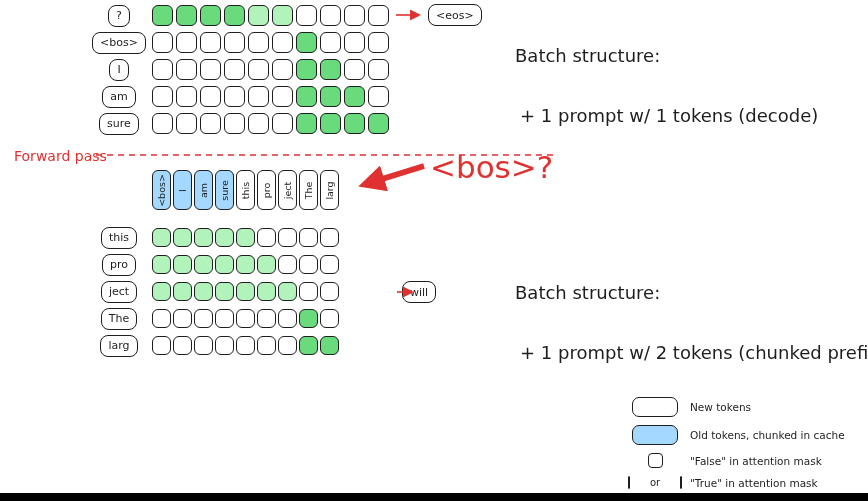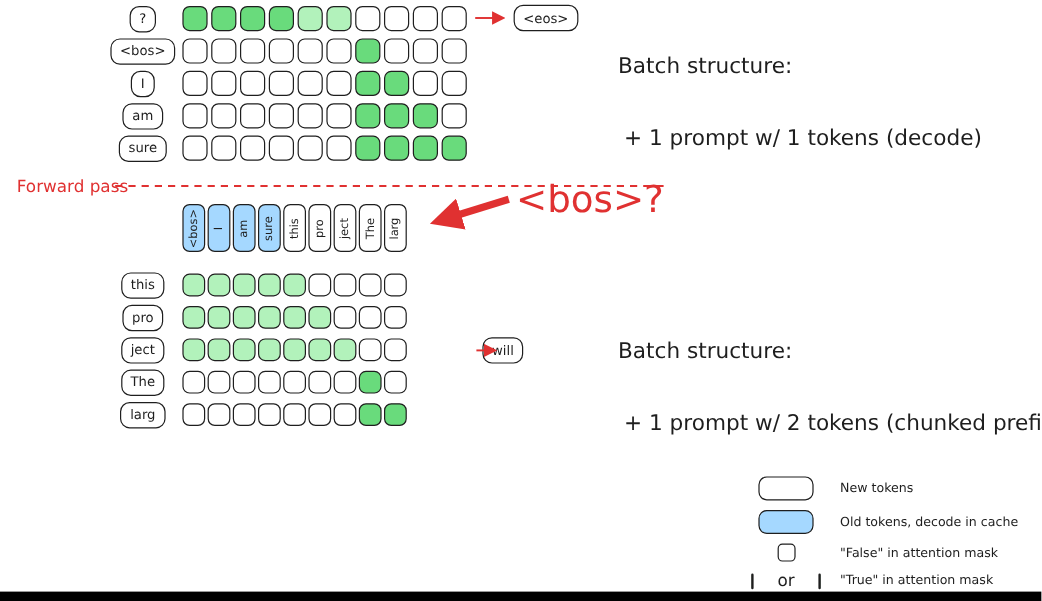--- a/index.html
+++ b/index.html
@@ -49,22 +49,22 @@
   
   .legend{position:absolute;left:630px;top:397px}
   .legend-row{display:flex;align-items:center;margin-bottom:8px}
   .lg-area{width:50px;display:flex;align-items:center;justify-content:center;flex:none}
   .lg-rect{width:46px;height:20px;border:1.6px solid var(--ink);border-radius:7px;background:#fff}
   .lg-rect.blue{background:var(--blue)}
   .lg-sq{width:15px;height:15px;border:1.5px solid var(--ink);border-radius:4px;background:#fff}
   .lg-sq2{width:13px;height:13px;border:1.5px solid var(--ink);border-radius:4px}
   .lg-sq2.l{background:var(--green-light)}
   .lg-sq2.g{background:var(--green)}
-  .lg-or{font-size:14px;margin:0 20px}
-  .lg-label{font-size:10.5px;margin-left:20px;white-space:nowrap}
+  .lg-or{font-size:10px;margin:0 20px}
+  .lg-label{font-size:10.5px;margin-left:10px;white-space:nowrap}
   
   .overlay{position:absolute;left:0;top:0;pointer-events:none}
   .overlay .ah{fill:var(--red)}
   .bottom-bar{position:absolute;left:0;top:493px;width:868px;height:8px;background:#000}
 </style>
 </head>
 <body>
 
 <div>
 
@@ -291,21 +291,21 @@
       <div class="legend-row">
         <div class="lg-area">
           <span class="lg-rect"></span>
         </div>
         <div class="lg-label">New tokens</div>
       </div>
       <div class="legend-row">
         <div class="lg-area">
           <span class="lg-rect blue"></span>
         </div>
-        <div class="lg-label">Old tokens, decode in cache</div>
+        <div class="lg-label">Old tokens, chunked in cache</div>
       </div>
       <div class="legend-row">
         <div class="lg-area">
           <span class="lg-sq"></span>
         </div>
         <div class="lg-label">"False" in attention mask</div>
       </div>
       <div class="legend-row">
         <div class="lg-area">
           <span class="lg-sq2 l"></span>

